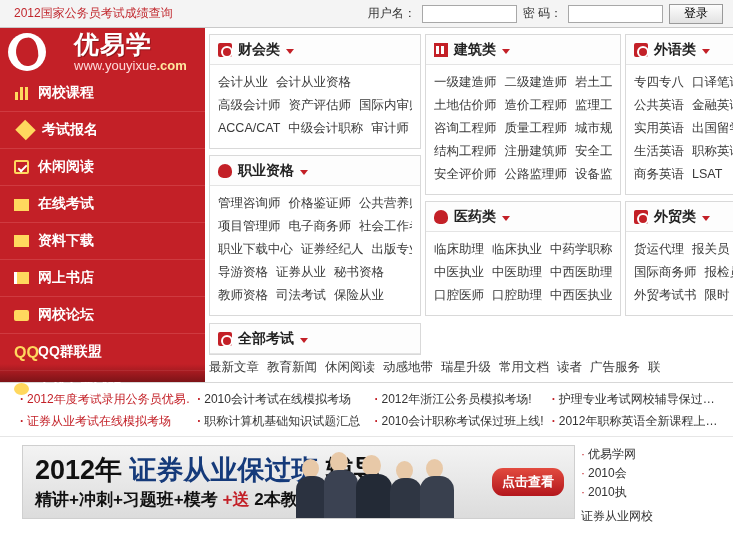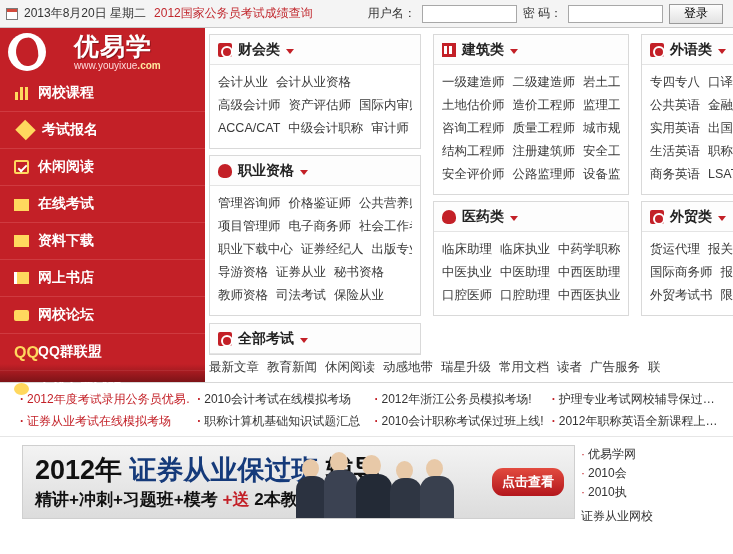--- a/index.html
+++ b/index.html
@@ -85,21 +85,21 @@
     border-radius: 60% 40% 50% 50%;
     transform: rotate(-12deg);
   }
   .logo-text { line-height: 1; margin-left: 24px; }
   .logo-text .cn {
     font-size: 25px; color: #fff; font-weight: bold;
     letter-spacing: 1px; display:block;
     text-shadow: 1px 1px 0 #8e1319;
   }
   .logo-text .url {
-    font-size: 10px; color: #ffd9d9; display:block; margin-top: 2px;
+    font-size: 13px; color: #ffd9d9; display:block; margin-top: 2px;
   }
   .logo-text .url b { color: #ffe9a0; }
 
   .navlist { margin: 4px 0 0 0; }
   .navitem {
     height: 37px;
     display: flex; align-items: center; gap: 9px;
     padding-left: 14px;
     color: #fff;
     font-size: 14px;
@@ -144,21 +144,21 @@
   .sidebar-fade {
     position:absolute; left:0; right:0; bottom:0; height:18px;
     background: linear-gradient(to bottom, rgba(195,32,39,0), #7d1317);
   }
 
   
   .content {
     flex: 1 1 auto;
     padding: 6px 0 0 4px;
     display: flex;
-    gap: 12px;
+    gap: 4px;
     overflow: hidden;
   }
   .col { display:flex; flex-direction: column; gap: 6px; }
   .col-1 { width: 212px; flex: 0 0 212px; }
   .col-2 { width: 196px; flex: 0 0 196px; }
   .col-3 { width: 118px; flex: 0 0 118px; }
 
   .card {
     border: 1px solid #d9d9d9;
     background: #fff;
@@ -262,24 +262,20 @@
     flex: 1 1 auto; padding-left: 6px; font-size: 12px; overflow: hidden;
   }
   .right-rail .rr { line-height: 19px; white-space: nowrap; color:#333; }
   .right-rail .rr:before { content:"·"; color:#c32027; margin-right:3px; }
   .rail-brand { margin-top: 6px; font-size: 12px; color:#333; white-space:nowrap; }
 </style>
 </head>
 <body>
 
 <div class="topbar">
-  <div class="date">
-    <span class="cal-icon"></span>
-    <span>2013年8月20日  星期二</span>
-  </div>
   <span class="hl">2012国家公务员考试成绩查询</span>
   <div class="login-area">
     <label>用户名：</label>
     <input type="text" value="" style="">
     <label>密  码：</label>
     <input type="password" value="" style="">
     <button class="login-btn">登录</button>
   </div>
 </div>
 

